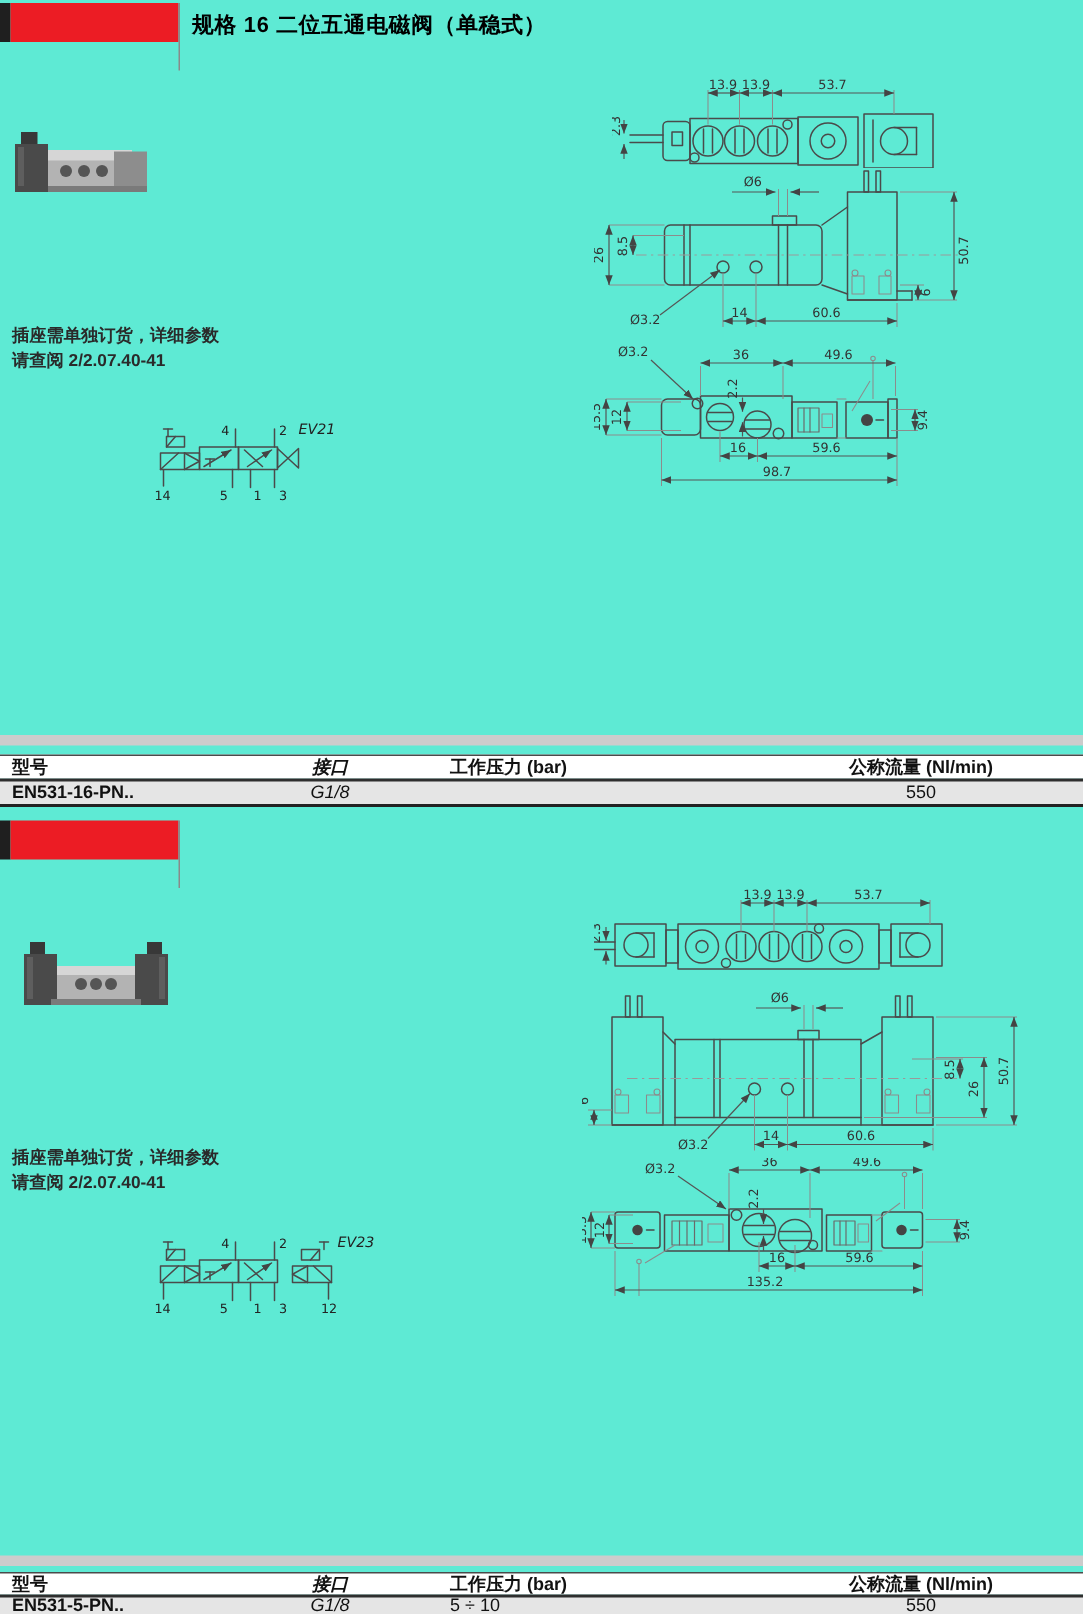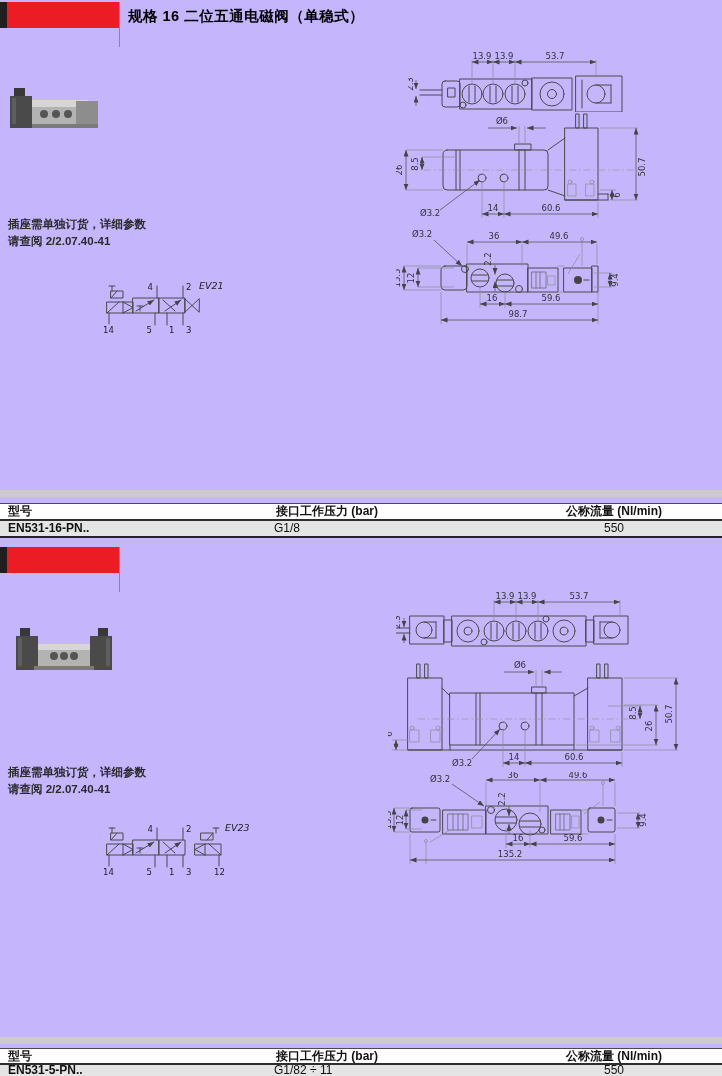--- a/index.html
+++ b/index.html
@@ -1,16 +1,16 @@
 <!DOCTYPE html>
 <html><head>
 <meta charset="utf-8">
 <style>
   html,body{margin:0;padding:0;background:#fff;}
-  .page{position:relative;width:722px;height:1076px;background:#c4b5fd;overflow:hidden;
+  .page{position:relative;width:722px;height:1076px;background:#5eead4;overflow:hidden;
         font-family:"Liberation Sans",sans-serif;}
   .abs{position:absolute;}
   .hdr-notch{background:#1f1f1f;}
   .hdr-red{}
   .hdr-vline{background:#8a8a8a;}
   .sec-title{font-size:14.5px;font-weight:bold;color:#000;letter-spacing:0.5px;white-space:nowrap;}
   .note{font-size:11.5px;font-weight:bold;color:#2a2a2a;line-height:17px;white-space:nowrap;margin-top:12px;}
   
   .ol{stroke:#4a4a4a;stroke-width:1;fill:none;stroke-linecap:round;stroke-linejoin:round;}
   .thin{stroke:#8c8c8c;stroke-width:0.7;fill:none;}
@@ -21,21 +21,21 @@
   .pt{font-family:"DejaVu Sans",sans-serif;font-size:8.5px;fill:#222;}
   .ev{font-family:"DejaVu Sans",sans-serif;font-size:9.5px;font-style:italic;fill:#222;}
   
   .tbl{position:absolute;left:0;width:722px;height:48px;}
   .gbar{position:absolute;left:0;top:0;width:722px;height:7px;background:#cccccc;}
   .hrow{position:absolute;left:0;width:722px;border-top:1px solid #4a4a4a;background:#fff;}
   .drow{position:absolute;left:0;width:722px;background:#e5e5e5;
         border-top:2px solid #2e2e2e;border-bottom:2px solid #222;padding-left:42px;}
   .cell{position:absolute;font-size:12px;color:#111;white-space:nowrap;}
   .c1{left:8px;width:130px;text-align:left;}
-  .c2{left:140px;width:160px;text-align:right;}
+  .c2{left:140px;width:160px;text-align:center;font-style:italic;}
   .c3{left:300px;width:210px;text-align:left;}
   .c4{left:510px;width:208px;text-align:center;}
   .bold{font-weight:bold;}
 </style>
 </head>
 <body>
 
 <div class="page">
 
   <svg width="0" height="0" style="position:absolute">
@@ -557,18 +557,18 @@
     <div class="gbar"></div>
     <div class="hrow" style="top:11px;height:14px">
       <div class="cell c1 bold" style="line-height:14px">型号</div>
       <div class="cell c2 bold" style="line-height:14px">接口</div>
       <div class="cell c3 bold" style="line-height:14px">工作压力 (bar)</div>
       <div class="cell c4 bold" style="line-height:14px">公称流量 (Nl/min)</div>
     </div>
     <div class="drow" style="top:26px;height:11px">
       <div class="cell c1 bold" style="line-height:11px">EN531-5-PN..</div>
       <div class="cell c2" style="line-height:11px">G1/8</div>
-      <div class="cell c3" style="line-height:11px">2 ÷ 11</div>
+      <div class="cell c3" style="line-height:11px">5 ÷ 10</div>
       <div class="cell c4" style="line-height:11px">550</div>
     </div>
   </div>
 
 </div>
 
 </body></html>

